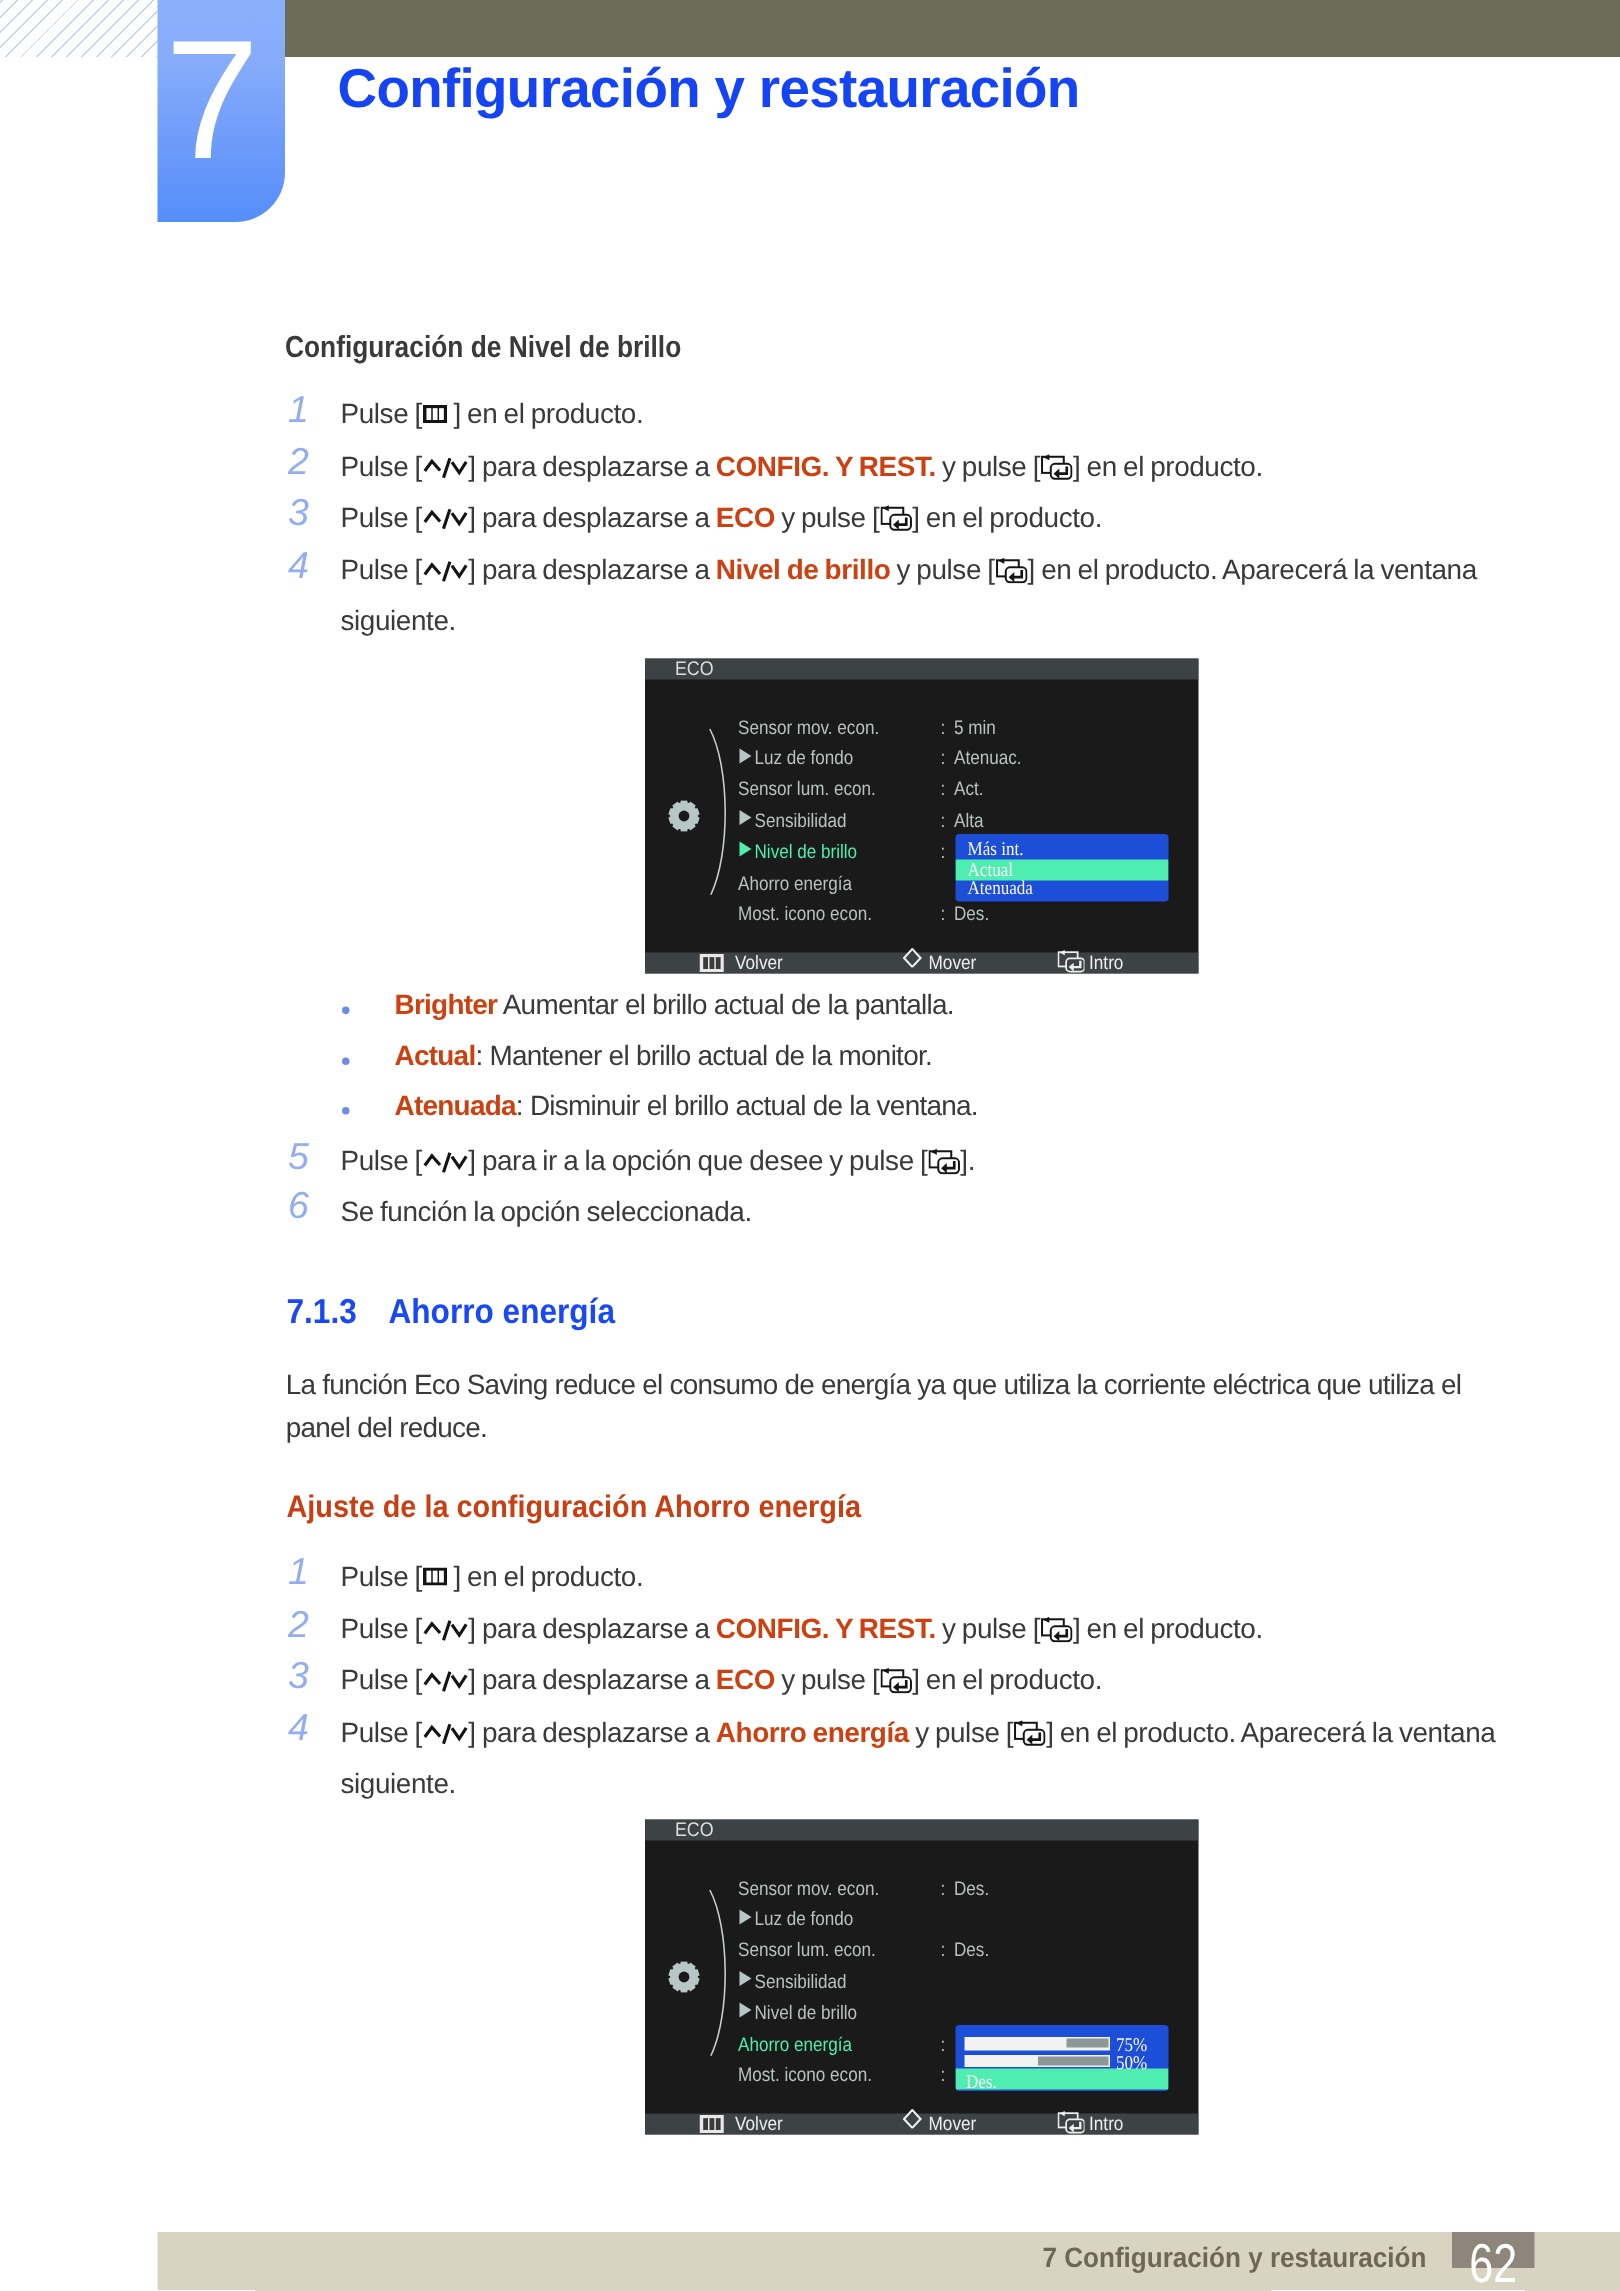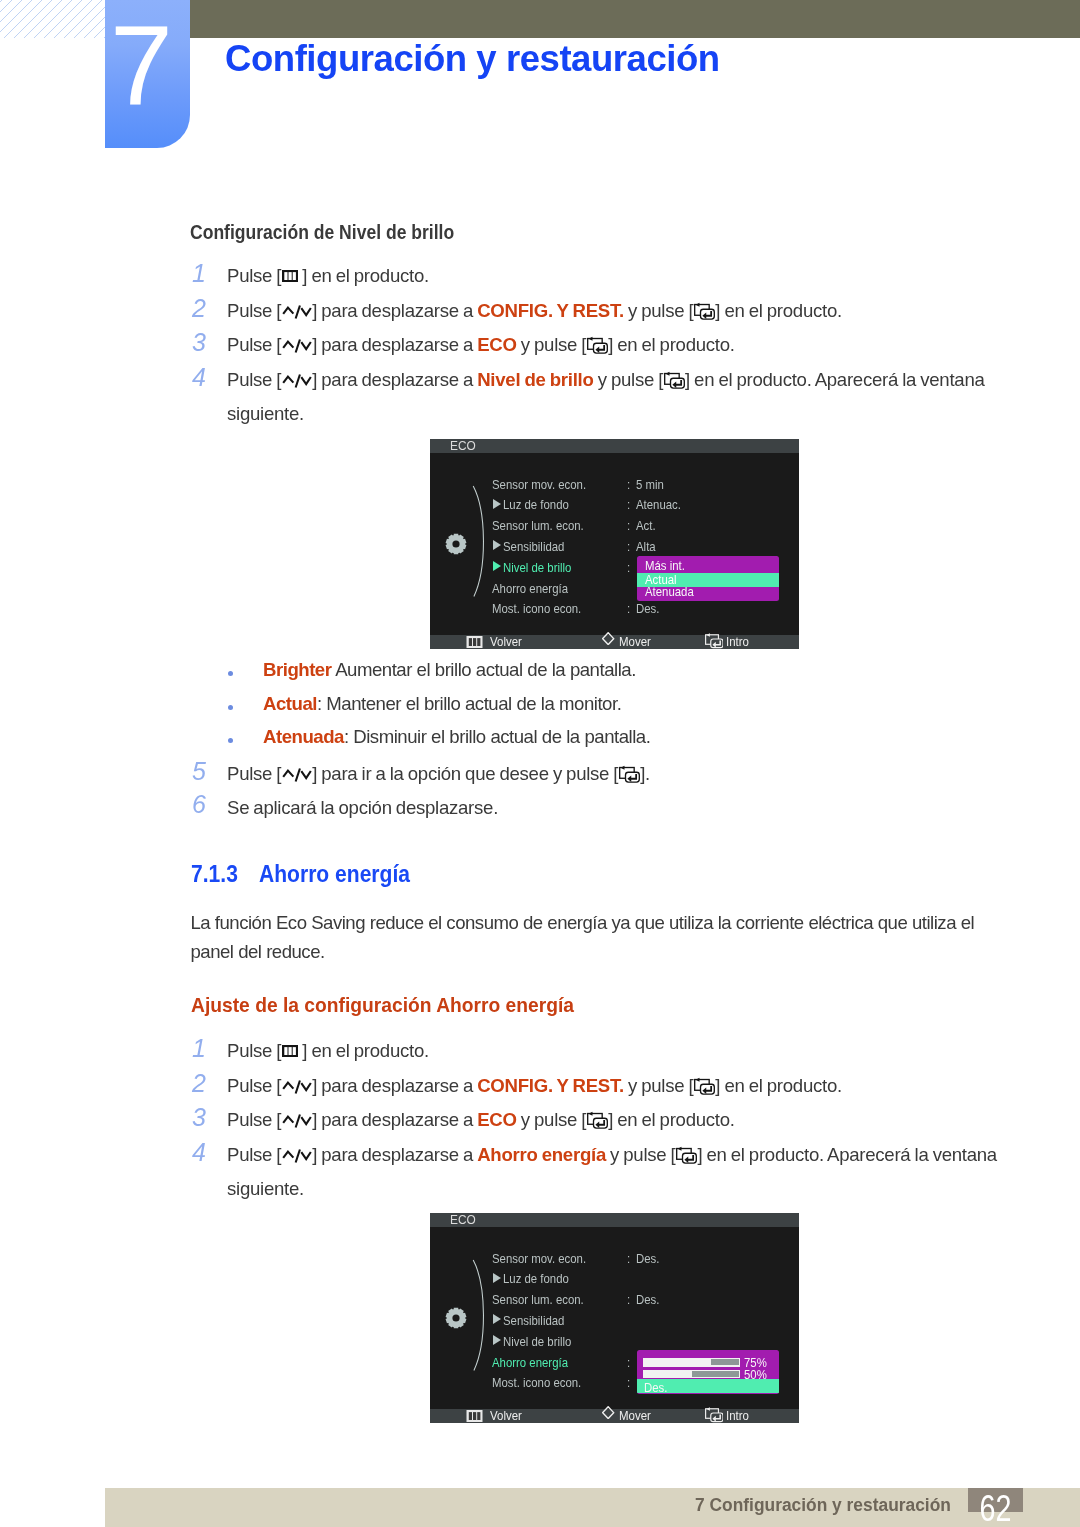--- a/index.html
+++ b/index.html
@@ -48,21 +48,21 @@
   .osd-title{position:absolute;left:0;top:0;width:369px;height:14px;background:#3d4244;}
   .osd-title span{position:absolute;left:19.8px;top:-0.5px;color:#dcdcdc;font-size:13.2px;
      line-height:13px;letter-spacing:0px;transform:scaleX(0.9);transform-origin:0 0;}
   .osd-bottom{position:absolute;left:0;top:196px;width:369px;height:14px;background:#3d4244;}
   .osd-row{position:absolute;font-size:13px;color:#b9c2c2;white-space:nowrap;line-height:13px;
      letter-spacing:0px;transform:scaleX(0.876);transform-origin:0 0;}
   .osd-sel{color:#50edb0;}
   .tri{position:absolute;width:0;height:0;border-left:8px solid #b9c6c6;
        border-top:5.45px solid transparent;border-bottom:5.45px solid transparent;}
   .tri.g{border-left-color:#50edb0;}
-  .popup{position:absolute;background:#a21caf;border-radius:2.5px;overflow:hidden;}
+  .popup{position:absolute;background:#1d4ed8;border-radius:2.5px;overflow:hidden;font-family:Liberation Serif, serif;}
   .popitem{position:absolute;font-size:13px;color:#f7f7f7;white-space:nowrap;line-height:13px;
      transform:scaleX(0.876);transform-origin:0 0;}
   .pophi{position:absolute;background:#50edb0;}
   .popitem.dark{color:#ffffff;}
   .osd-foot{position:absolute;font-size:12.9px;color:#eeeeee;line-height:13px;letter-spacing:0px;
      transform:scaleX(0.89);transform-origin:0 0;}
   .gear{position:absolute;}
   .arc{position:absolute;}
   .bar-out{position:absolute;background:#f2f2f2;}
   .bar-in{position:absolute;background:#8e9797;}
@@ -154,31 +154,31 @@
       </svg><span>] en el producto. Aparecerá la ventana</span></div>
   <div class="step" style="left:227px;top:396.5px">siguiente.</div>
 
   <div class="bulletdot" style="left:227.5px;top:670.8px"></div>
   <div class="bulletrow" style="left:263px;top:659px"><span class="red">Brighter</span><span></span><span> Aumentar el brillo actual de la pantalla.</span></div>
 
   <div class="bulletdot" style="left:227.5px;top:704.5px"></div>
   <div class="bulletrow" style="left:263px;top:692.7px"><span class="red">Actual</span><span>:</span><span> Mantener el brillo actual de la monitor.</span></div>
 
   <div class="bulletdot" style="left:227.5px;top:738.2px"></div>
-  <div class="bulletrow" style="left:263px;top:726.4px"><span class="red">Atenuada</span><span>:</span><span> Disminuir el brillo actual de la pantalla.</span></div>
+  <div class="bulletrow" style="left:263px;top:726.4px"><span class="red">Atenuada</span><span>:</span><span> Disminuir el brillo actual de la ventana.</span></div>
 
   <div class="stepnum" style="left:192px;top:758.5px">5</div>
   <div class="step" style="left:227px;top:757px"><span>Pulse [</span><svg class="ic ic-updn" viewBox="0 0 30.3 14">
         <use href="#g-updn"></use>
       </svg><span>] para ir a la opción que desee y pulse [</span><svg class="ic ic-ent" viewBox="0 0 21.3 22.3">
         <use href="#g-enter"></use>
       </svg><span>].</span></div>
 
   <div class="stepnum" style="left:192px;top:792.2px">6</div>
-  <div class="step" style="left:227px;top:790.7px">Se aplicará la opción desplazarse.</div>
+  <div class="step" style="left:227px;top:790.7px">Se función la opción seleccionada.</div>
 
   <div class="hblue" style="left:190.5px;top:861px">7.1.3</div>
   <div class="hblue" style="left:258.5px;top:861px">Ahorro energía</div>
   <div class="para" style="left:190.5px;top:906px">La función Eco Saving reduce el consumo de energía ya que utiliza la corriente eléctrica que utiliza el</div>
   <div class="para" style="left:190.5px;top:935px">panel del reduce.</div>
   <div class="hred" style="left:190.5px;top:993px">Ajuste de la configuración Ahorro energía</div>
 
   <div class="stepnum" style="left:192px;top:1036px">1</div>
   <div class="step" style="left:227px;top:1034px"><span>Pulse [</span><svg class="ic ic-menu" viewBox="0 0 16 12">
         <use href="#g-menu"></use>

